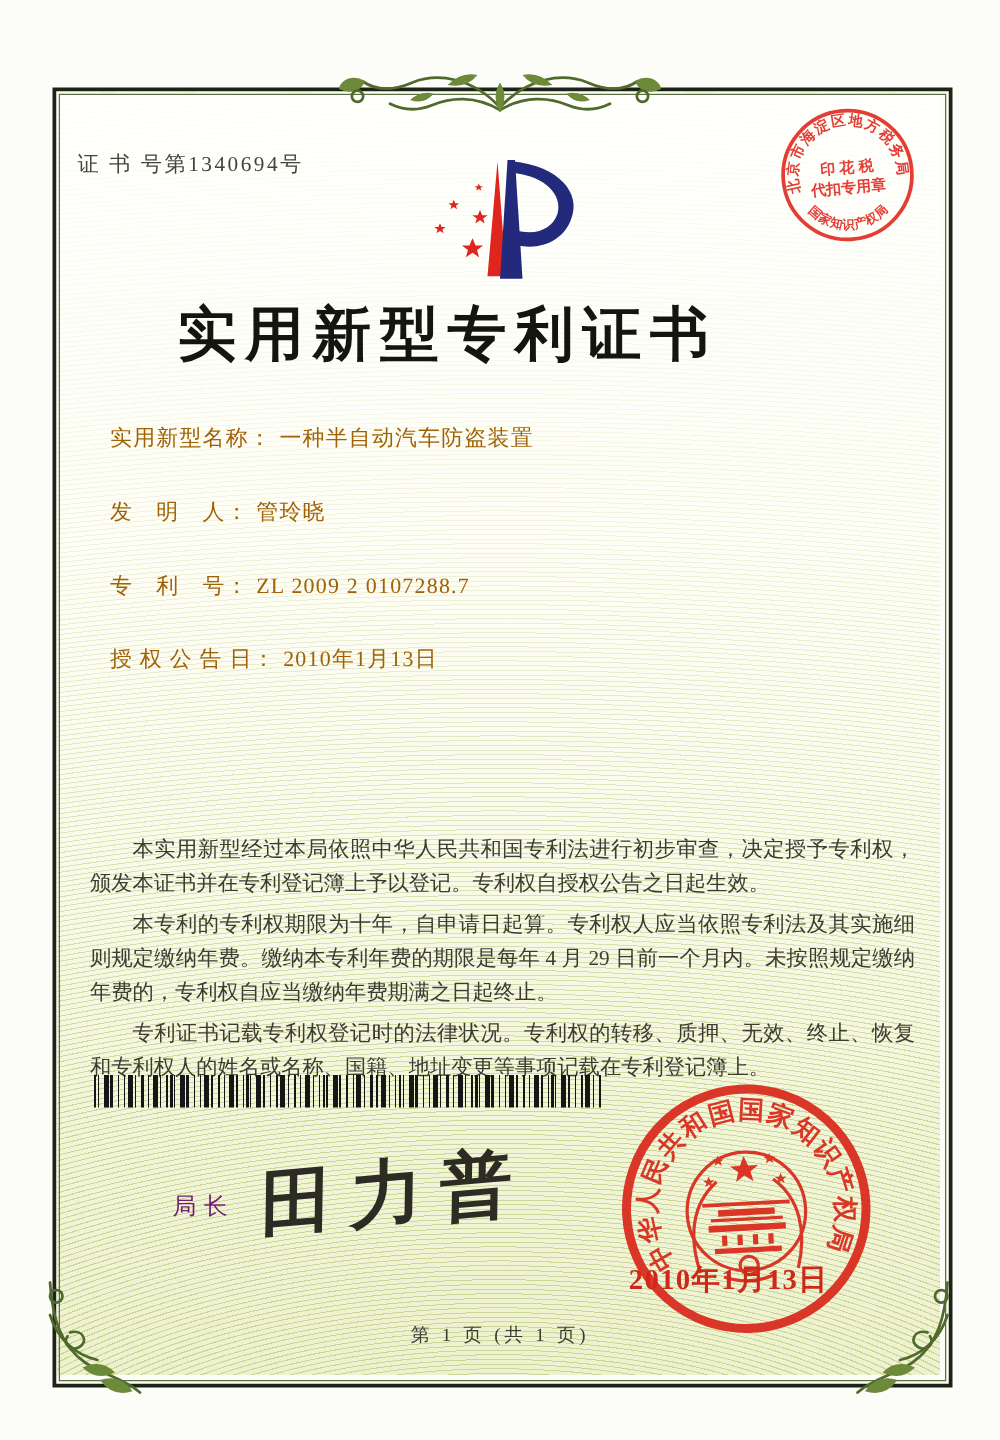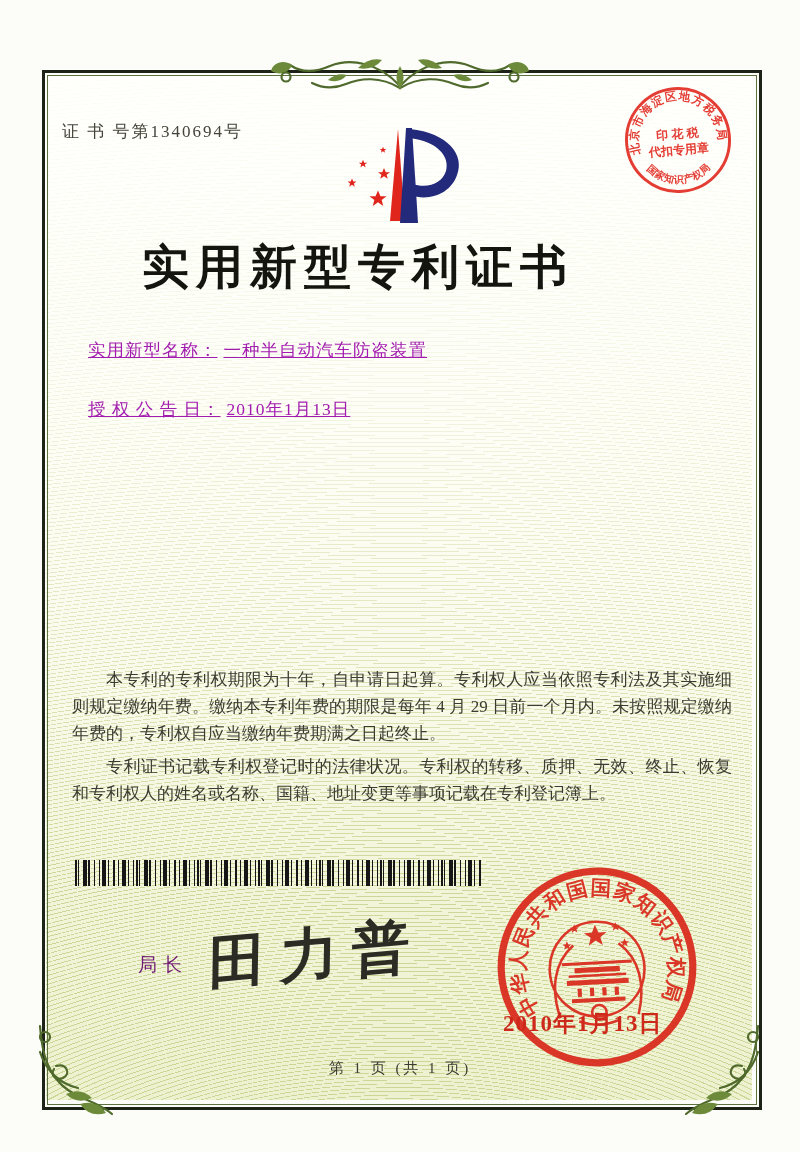--- a/index.html
+++ b/index.html
@@ -40,21 +40,21 @@
     left:0;top:236px;width:716px;text-align:center;z-index:4;
     font-size:47px;font-weight:bold;letter-spacing:7px;color:#15150f;
   }
 
   
   .tax-stamp{left:623px;top:85px;width:110px;height:110px;z-index:5;transform:rotate(-5deg);opacity:.95;}
   .tax-stamp text{fill:#e2332a;font-weight:bold;font-family:"Liberation Sans",sans-serif;}
 
   
   .fields{left:88px;top:338px;z-index:4;font-size:17.5px;}
-  .field{height:23px;margin-bottom:36px;white-space:nowrap;color:#a21caf;text-decoration:underline;}
+  .field{height:23px;margin-bottom:36px;white-space:nowrap;color:#a16207;}
   .field .lab{letter-spacing:1px;}
   .field .val{margin-left:6px;letter-spacing:1px;}
 
   
   .bodytext{left:72px;top:666px;width:660px;z-index:4;font-size:17px;line-height:27px;text-align:justify;color:#3b3b30;}
   .bodytext p{margin:0 0 6px;text-indent:2em;}
 
   
   .barcode{
     left:75px;top:860px;width:408px;height:26px;z-index:4;
@@ -162,25 +162,32 @@
   <path d="M72 4 C 110 8 127 30 119 50 C 113 68 92 77 72 70 L74 59 C 91 64 104 58 108 46 C 112 32 100 16 71 13 Z" fill="#232a7c"></path>
 </svg>
 
 <div class="abs title">实用新型专利证书</div>
 
 <div class="abs fields">
   <div class="field">
     <span class="lab">实用新型名称：</span><span class="val">一种半自动汽车防盗装置</span>
   </div>
   <div class="field">
+    <span class="lab">发　明　人：</span><span class="val">管玲晓</span>
+  </div>
+  <div class="field">
+    <span class="lab">专　利　号：</span><span class="val">ZL 2009 2 0107288.7</span>
+  </div>
+  <div class="field">
     <span class="lab">授 权 公 告 日：</span><span class="val">2010年1月13日</span>
   </div>
 </div>
 
 <div class="abs bodytext">
+  <p>本实用新型经过本局依照中华人民共和国专利法进行初步审查，决定授予专利权，颁发本证书并在专利登记簿上予以登记。专利权自授权公告之日起生效。</p>
   <p>本专利的专利权期限为十年，自申请日起算。专利权人应当依照专利法及其实施细则规定缴纳年费。缴纳本专利年费的期限是每年 4 月 29 日前一个月内。未按照规定缴纳年费的，专利权自应当缴纳年费期满之日起终止。</p>
   <p>专利证书记载专利权登记时的法律状况。专利权的转移、质押、无效、终止、恢复和专利权人的姓名或名称、国籍、地址变更等事项记载在专利登记簿上。</p>
 </div>
 
 <div class="abs barcode"></div>
 
 <div class="abs director">局长</div>
 <div class="abs signature">田力普</div>
 
 <svg class="abs seal" viewBox="0 0 200 200">

